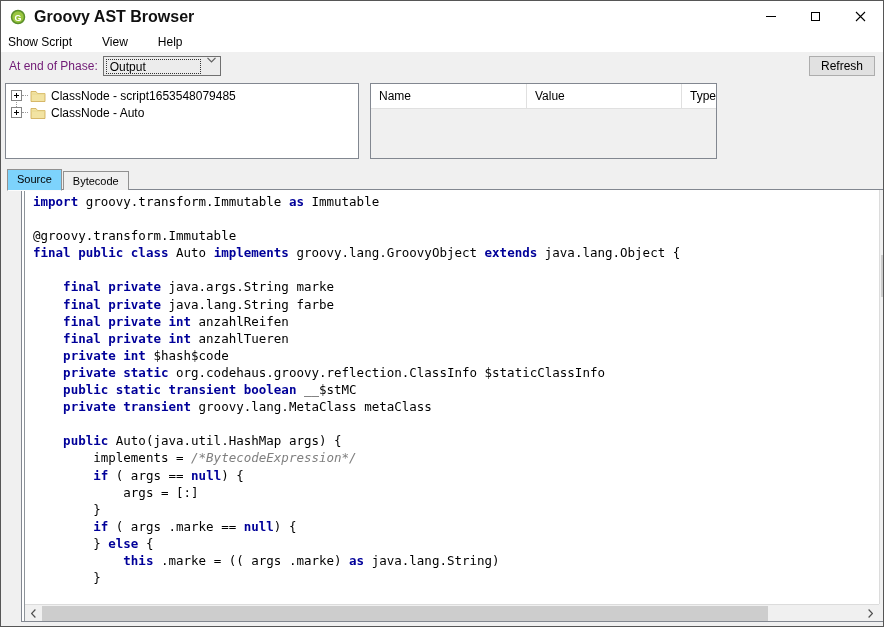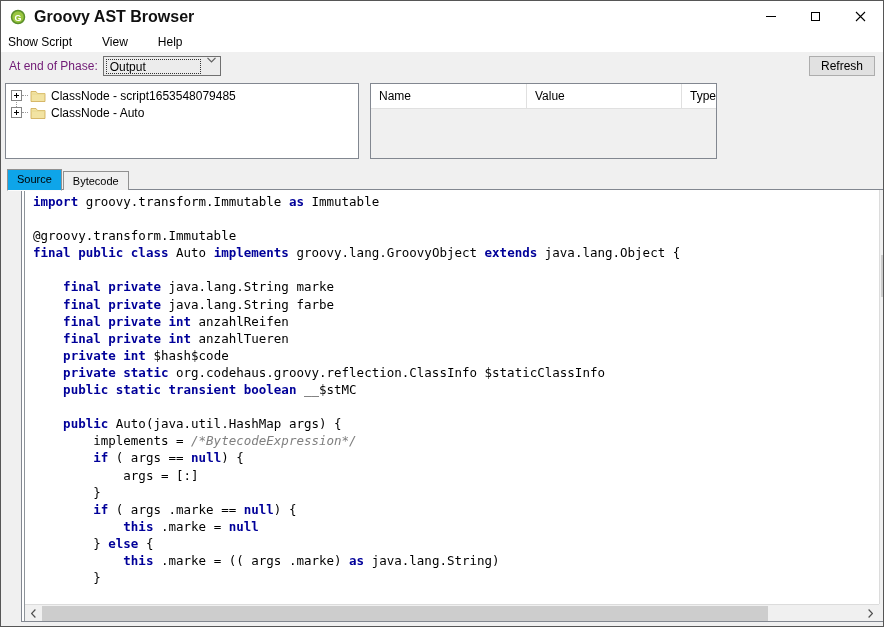--- a/index.html
+++ b/index.html
@@ -45,21 +45,21 @@
   .splitter{width:12px;}
   .table-panel{flex:1;border:1px solid #828790;background:#f0f0f0;display:flex;flex-direction:column;}
   .table-header{display:flex;height:25px;background:#f0f0f0;}
   .th{background:#fff;border-right:1px solid #e0e0e0;border-bottom:1px solid #e0e0e0;font-size:12px;color:#000;padding:5px 0 0 8px;white-space:nowrap;}
   .th-name{width:156px;} .th-value{width:155px;} .th-type{flex:1;border-right:none;}
   .table-body{flex:1;background:#f0f0f0;}
 
   
   .tabstrip{position:absolute;top:166px;left:6px;height:23px;display:flex;align-items:flex-end;z-index:2;}
   .tab{font-size:11px;color:#000;border:1px solid #919191;background:#f0f0f0;padding:3px 9px 3px 9px;height:19px;white-space:nowrap;}
-  .tab.active{background:#0ea5e9;height:22px;border-bottom:1px solid #fcfcfc;margin-bottom:-1px;}
+  .tab.active{background:#7dd3fc;height:22px;border-bottom:1px solid #fcfcfc;margin-bottom:-1px;}
   .tab.inactive{margin-left:1px;border-bottom:none;}
 
   
   .code-panel{position:absolute;top:188px;left:20px;width:876px;height:433px;background:#fff;border:1px solid #828790;padding-left:6px;}
   .code-viewport{position:absolute;left:2px;top:0;right:0;bottom:0;border-left:1px solid #8e949a;background:#fff;}
   .code-content{position:absolute;left:1px;top:0;right:17px;bottom:17px;overflow:hidden;padding:3px 0 0 7px;}
   .code-line{font-family:"DejaVu Sans Mono","Liberation Mono",monospace;font-size:12.5px;line-height:17.1px;white-space:pre;color:var(--color-plain);}
   .tok-k{color:var(--color-keyword);font-weight:bold;}
   .tok-p{color:var(--color-plain);}
   .tok-c{color:var(--color-comment);font-style:italic;}
@@ -169,35 +169,35 @@
   </div>
 
   <div class="code-panel">
     <div class="code-viewport">
       <div class="code-content">
           <div class="code-line"><span class="tok-k">import</span><span class="tok-p"> groovy.transform.Immutable </span><span class="tok-k">as</span><span class="tok-p"> Immutable</span></div>
           <div class="code-line">&nbsp;</div>
           <div class="code-line"><span class="tok-p">@groovy.transform.Immutable</span></div>
           <div class="code-line"><span class="tok-k">final public class</span><span class="tok-p"> Auto </span><span class="tok-k">implements</span><span class="tok-p"> groovy.lang.GroovyObject </span><span class="tok-k">extends</span><span class="tok-p"> java.lang.Object {</span></div>
           <div class="code-line">&nbsp;</div>
-          <div class="code-line"><span class="tok-p">    </span><span class="tok-k">final private</span><span class="tok-p"> java.lang.String marke</span></div>
+          <div class="code-line"><span class="tok-p">    </span><span class="tok-k">final private</span><span class="tok-p"> java.args.String marke</span></div>
           <div class="code-line"><span class="tok-p">    </span><span class="tok-k">final private</span><span class="tok-p"> java.lang.String farbe</span></div>
           <div class="code-line"><span class="tok-p">    </span><span class="tok-k">final private int</span><span class="tok-p"> anzahlReifen</span></div>
           <div class="code-line"><span class="tok-p">    </span><span class="tok-k">final private int</span><span class="tok-p"> anzahlTueren</span></div>
           <div class="code-line"><span class="tok-p">    </span><span class="tok-k">private int</span><span class="tok-p"> $hash$code</span></div>
           <div class="code-line"><span class="tok-p">    </span><span class="tok-k">private static</span><span class="tok-p"> org.codehaus.groovy.reflection.ClassInfo $staticClassInfo</span></div>
           <div class="code-line"><span class="tok-p">    </span><span class="tok-k">public static transient boolean</span><span class="tok-p"> __$stMC</span></div>
+          <div class="code-line"><span class="tok-p">    </span><span class="tok-k">private transient</span><span class="tok-p"> groovy.lang.MetaClass metaClass</span></div>
           <div class="code-line">&nbsp;</div>
           <div class="code-line"><span class="tok-p">    </span><span class="tok-k">public</span><span class="tok-p"> Auto(java.util.HashMap args) {</span></div>
           <div class="code-line"><span class="tok-p">        implements = </span><span class="tok-c">/*BytecodeExpression*/</span></div>
           <div class="code-line"><span class="tok-p">        </span><span class="tok-k">if</span><span class="tok-p"> ( args == </span><span class="tok-k">null</span><span class="tok-p">) {</span></div>
           <div class="code-line"><span class="tok-p">            args = [:]</span></div>
           <div class="code-line"><span class="tok-p">        }</span></div>
           <div class="code-line"><span class="tok-p">        </span><span class="tok-k">if</span><span class="tok-p"> ( args .marke == </span><span class="tok-k">null</span><span class="tok-p">) {</span></div>
-          <div class="code-line"><span class="tok-p">            </span><span class="tok-k">this</span><span class="tok-p"> .marke = </span><span class="tok-k">null</span></div>
           <div class="code-line"><span class="tok-p">        } </span><span class="tok-k">else</span><span class="tok-p"> {</span></div>
           <div class="code-line"><span class="tok-p">            </span><span class="tok-k">this</span><span class="tok-p"> .marke = (( args .marke) </span><span class="tok-k">as</span><span class="tok-p"> java.lang.String)</span></div>
           <div class="code-line"><span class="tok-p">        }</span></div>
         </div>
 
       <div class="vscroll">
         <div class="arrow up">
           <span style="display:flex;">
             <svg width="9" height="5" viewBox="0 0 9 5">
                 <path d="M0.5 4.4 L4.5 0.6 L8.5 4.4" fill="none" stroke="#505050" stroke-width="1.2"></path>

